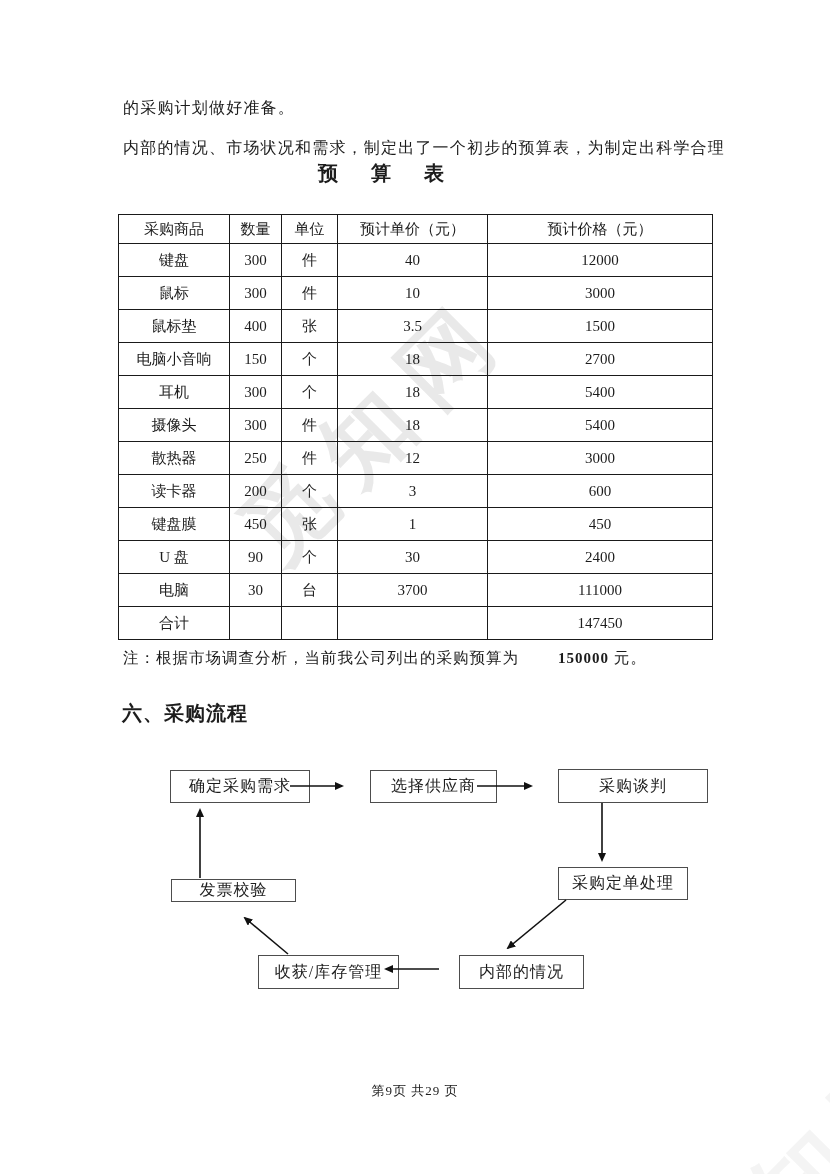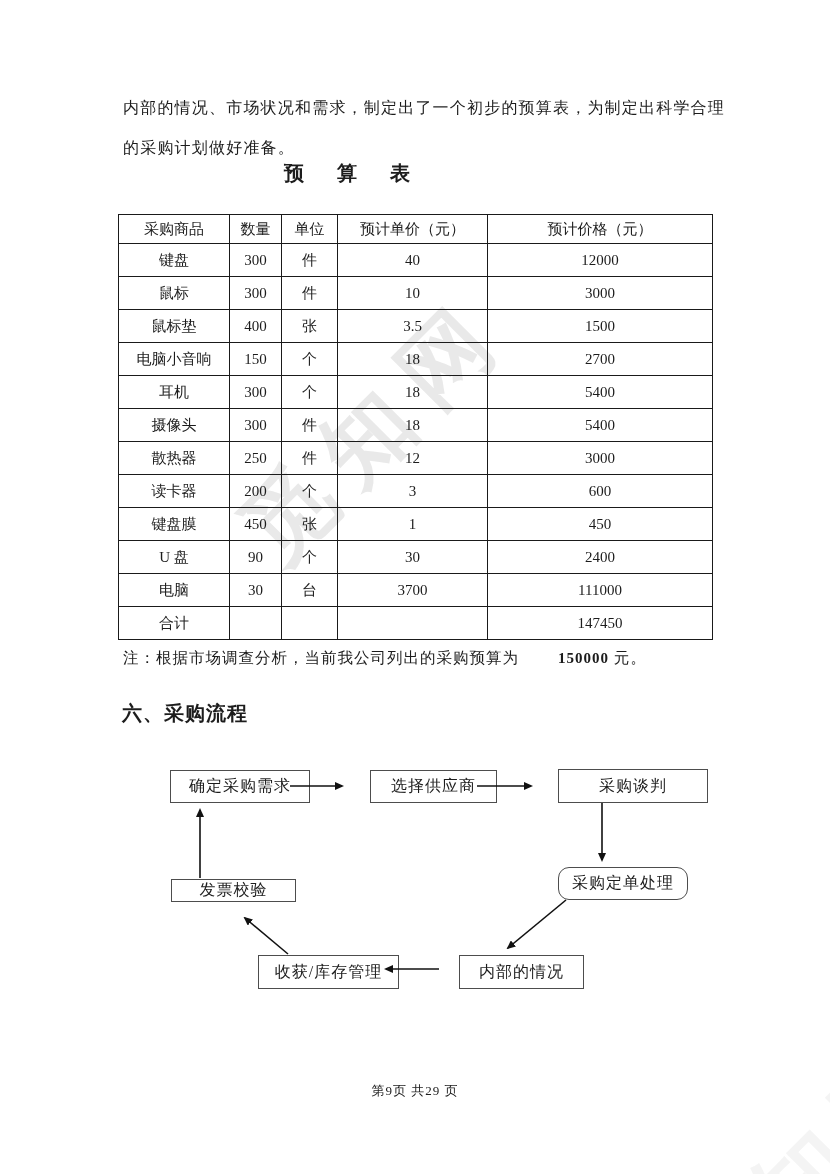--- a/index.html
+++ b/index.html
@@ -44,20 +44,21 @@
     text-align:justify;
   }
   .para .line{white-space:nowrap;letter-spacing:1.2px;}
   
   .table-title{
     position:absolute;left:0;top:160px;width:694px;
     text-align:center;
     font-size:20px;font-weight:bold;
     letter-spacing:14px;
     text-indent:14px;
+    padding-left:34px;
   }
   
   table.budget{
     position:absolute;left:118px;top:214px;
     border-collapse:collapse;table-layout:fixed;
     width:594px;
     font-size:15px;
     background:transparent;
   }
   table.budget th,table.budget td{
@@ -89,21 +90,21 @@
     background:#ffffff;
     display:flex;align-items:center;justify-content:center;
     font-size:16px;
     letter-spacing:1px;
     box-sizing:border-box;
     margin-left:20px;
   }
   .n1{left:150px;top:770px;width:140px;height:33px;}
   .n2{left:350px;top:770px;width:127px;height:33px;}
   .n3{left:538px;top:769px;width:150px;height:34px;text-align:right;}
-  .n4{left:538px;top:867px;width:130px;height:33px;border-radius:11px;}
+  .n4{left:538px;top:867px;width:130px;height:33px;}
   .n5{left:151px;top:879px;width:125px;height:23px;}
   .n6{left:238px;top:955px;width:141px;height:34px;}
   .n7{left:439px;top:955px;width:125px;height:34px;}
   svg.arrows{position:absolute;left:0;top:0;z-index:1;pointer-events:none;}
   
   .footer{
     position:absolute;left:0;top:1082px;width:830px;
     text-align:center;
     font-size:13px;
     letter-spacing:1px;
@@ -113,22 +114,22 @@
 <body>
 
 <div class="page">
 
   <div class="watermark center">觅知网</div>
   <div class="watermark corner">觅知网</div>
 
   <div class="content">
 
     <div class="para">
+      <div class="line">的采购计划做好准备。</div>
       <div class="line">内部的情况、市场状况和需求，制定出了一个初步的预算表，为制定出科学合理</div>
-      <div class="line">的采购计划做好准备。</div>
     </div>
 
     <div class="table-title">预 算 表</div>
 
     <table class="budget">
       <colgroup>
         <col style="width:111px">
           <col style="width:52px">
           <col style="width:56px">
         <col style="width:150px">

